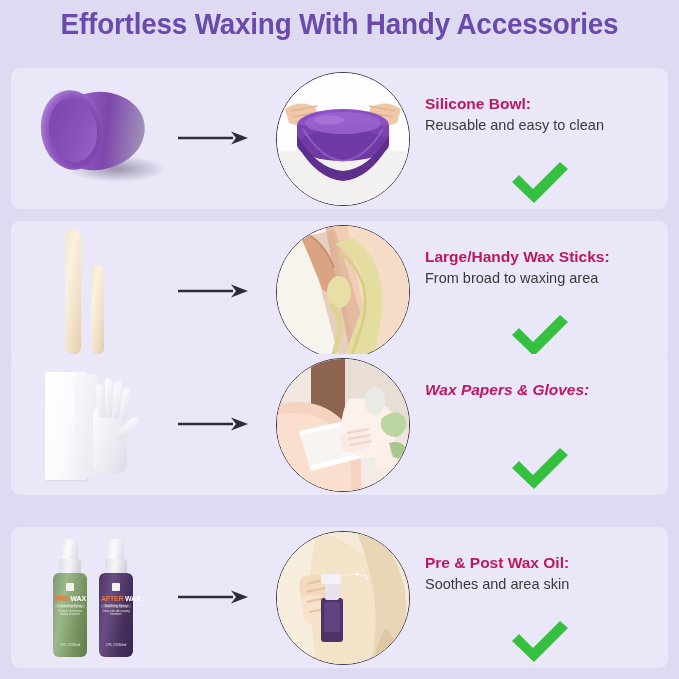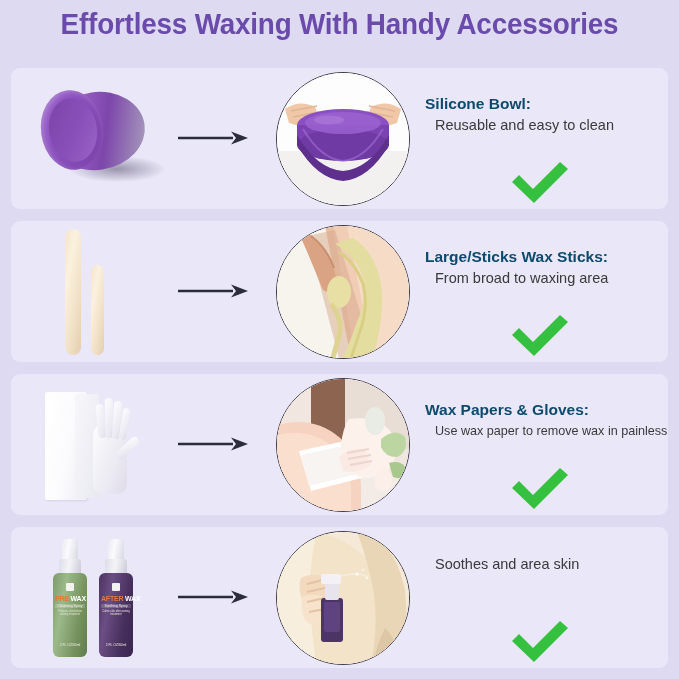--- a/index.html
+++ b/index.html
@@ -33,21 +33,21 @@
   .card {
     position: absolute;
     left: 11px;
     width: 657px;
     height: 141px;
     background: #e9e7f8;
     border-radius: 9px;
   }
   .card.r1 { top: 68px; }
   .card.r2 { top: 221px; }
-  .card.r3 { top: 374px; }
+  .card.r3 { top: 354px; font-style: italic; }
   .card.r4 { top: 527px; }
 
   
   .product {
     position: absolute;
     left: 12px; top: 0;
     width: 152px; height: 141px;
   }
 
   
@@ -221,32 +221,31 @@
 
   
   .textblock {
     position: absolute;
     left: 414px; top: 26px;
     width: 250px;
   }
   .t-title {
     font-size: 15.5px;
     font-weight: 700;
-    color: #0c4a6e;
+    color: #be185d;
     line-height: 20px;
     white-space: nowrap;
   }
   .t-sub {
     margin-top: 2px;
     font-size: 14.5px;
     font-weight: 400;
     color: #3a3a3a;
     line-height: 19px;
     white-space: nowrap;
-    margin-left: 10px;
   }
   .t-sub.small { font-size: 12.6px; }
 
   .check {
     position: absolute;
     left: 498px; top: 92px;
     width: 62px; height: 44px;
   }
 </style>
 </head>
@@ -320,21 +319,21 @@
       <path d="M58 18 Q74 26 84 46 Q92 70 80 96 Q72 118 66 132 L96 132 Q108 90 104 58 Q98 26 76 12 Z" fill="#e4dda0"></path>
       <path d="M62 26 Q78 36 86 58 Q92 82 82 108 L74 132" stroke="#d9cf84" stroke-width="3" fill="none"></path>
       <path d="M30 6 Q48 18 56 40 L62 62 Q56 70 46 64 L36 40 Q28 20 22 8 Z" fill="#d9a384"></path>
       <path d="M34 10 Q50 22 57 42" stroke="#c89070" stroke-width="2" fill="none"></path>
       <ellipse cx="62" cy="66" rx="12" ry="16" fill="#e8dfa4"></ellipse>
       <path d="M54 78 Q66 92 62 110 Q58 124 56 132" stroke="#ded391" stroke-width="5" fill="none"></path>
     </svg>
   </div>
 
   <div class="textblock">
-    <div class="t-title">Large/Sticks Wax Sticks:</div>
+    <div class="t-title">Large/Handy Wax Sticks:</div>
     <div class="t-sub">From broad to waxing area</div>
   </div>
 
   <svg class="check" viewBox="0 0 62 44">
     <path d="M3 22 L10 15 L24 29 L51 2 L59 9 L25 43 Z" fill="#35c13f"></path>
   </svg>
 </div>
 
 <div class="card r3">
 
@@ -370,21 +369,20 @@
       <path d="M70 74 L92 70 M71 80 L94 76 M73 86 L95 82" stroke="#ecd5cc" stroke-width="2" fill="none"></path>
       <path d="M108 86 Q118 96 114 108 Q106 116 98 108 Q96 96 104 88 Z" fill="#fcefe9"></path>
       <path d="M104 60 Q118 48 128 58 Q132 72 120 78 Q108 78 104 68 Z" fill="#bcd6a2"></path>
       <path d="M112 84 Q126 80 130 92 Q126 102 116 98 Z" fill="#a8c88e"></path>
       <ellipse cx="98" cy="42" rx="10" ry="14" fill="#e8ece4"></ellipse>
     </svg>
   </div>
 
   <div class="textblock">
     <div class="t-title">Wax Papers &amp; Gloves:</div>
-    <div class="t-sub small">Use wax paper to remove wax in painless</div>
   </div>
 
   <svg class="check" viewBox="0 0 62 44">
     <path d="M3 22 L10 15 L24 29 L51 2 L59 9 L25 43 Z" fill="#35c13f"></path>
   </svg>
 </div>
 
 <div class="card r4">
 
   <div class="product">
@@ -436,19 +434,20 @@
       <rect x="48" y="50" width="14" height="18" rx="2" fill="#e8e4ee"></rect>
       <rect x="44" y="42" width="20" height="10" rx="2" fill="#f3f1f6"></rect>
       <path d="M64 44 Q78 40 90 44" stroke="#f5f1e8" stroke-width="1.6" fill="none" opacity="0.8"></path>
       <circle cx="80" cy="42" r="1.6" fill="#ffffff" opacity="0.85"></circle>
       <circle cx="90" cy="46" r="1.4" fill="#ffffff" opacity="0.7"></circle>
       <circle cx="86" cy="38" r="1.2" fill="#ffffff" opacity="0.6"></circle>
     </svg>
   </div>
 
   <div class="textblock">
+    <div class="t-title">Pre &amp; Post Wax Oil:</div>
     <div class="t-sub">Soothes and area skin</div>
   </div>
 
   <svg class="check" viewBox="0 0 62 44">
     <path d="M3 22 L10 15 L24 29 L51 2 L59 9 L25 43 Z" fill="#35c13f"></path>
   </svg>
 </div>
 
 </body></html>

